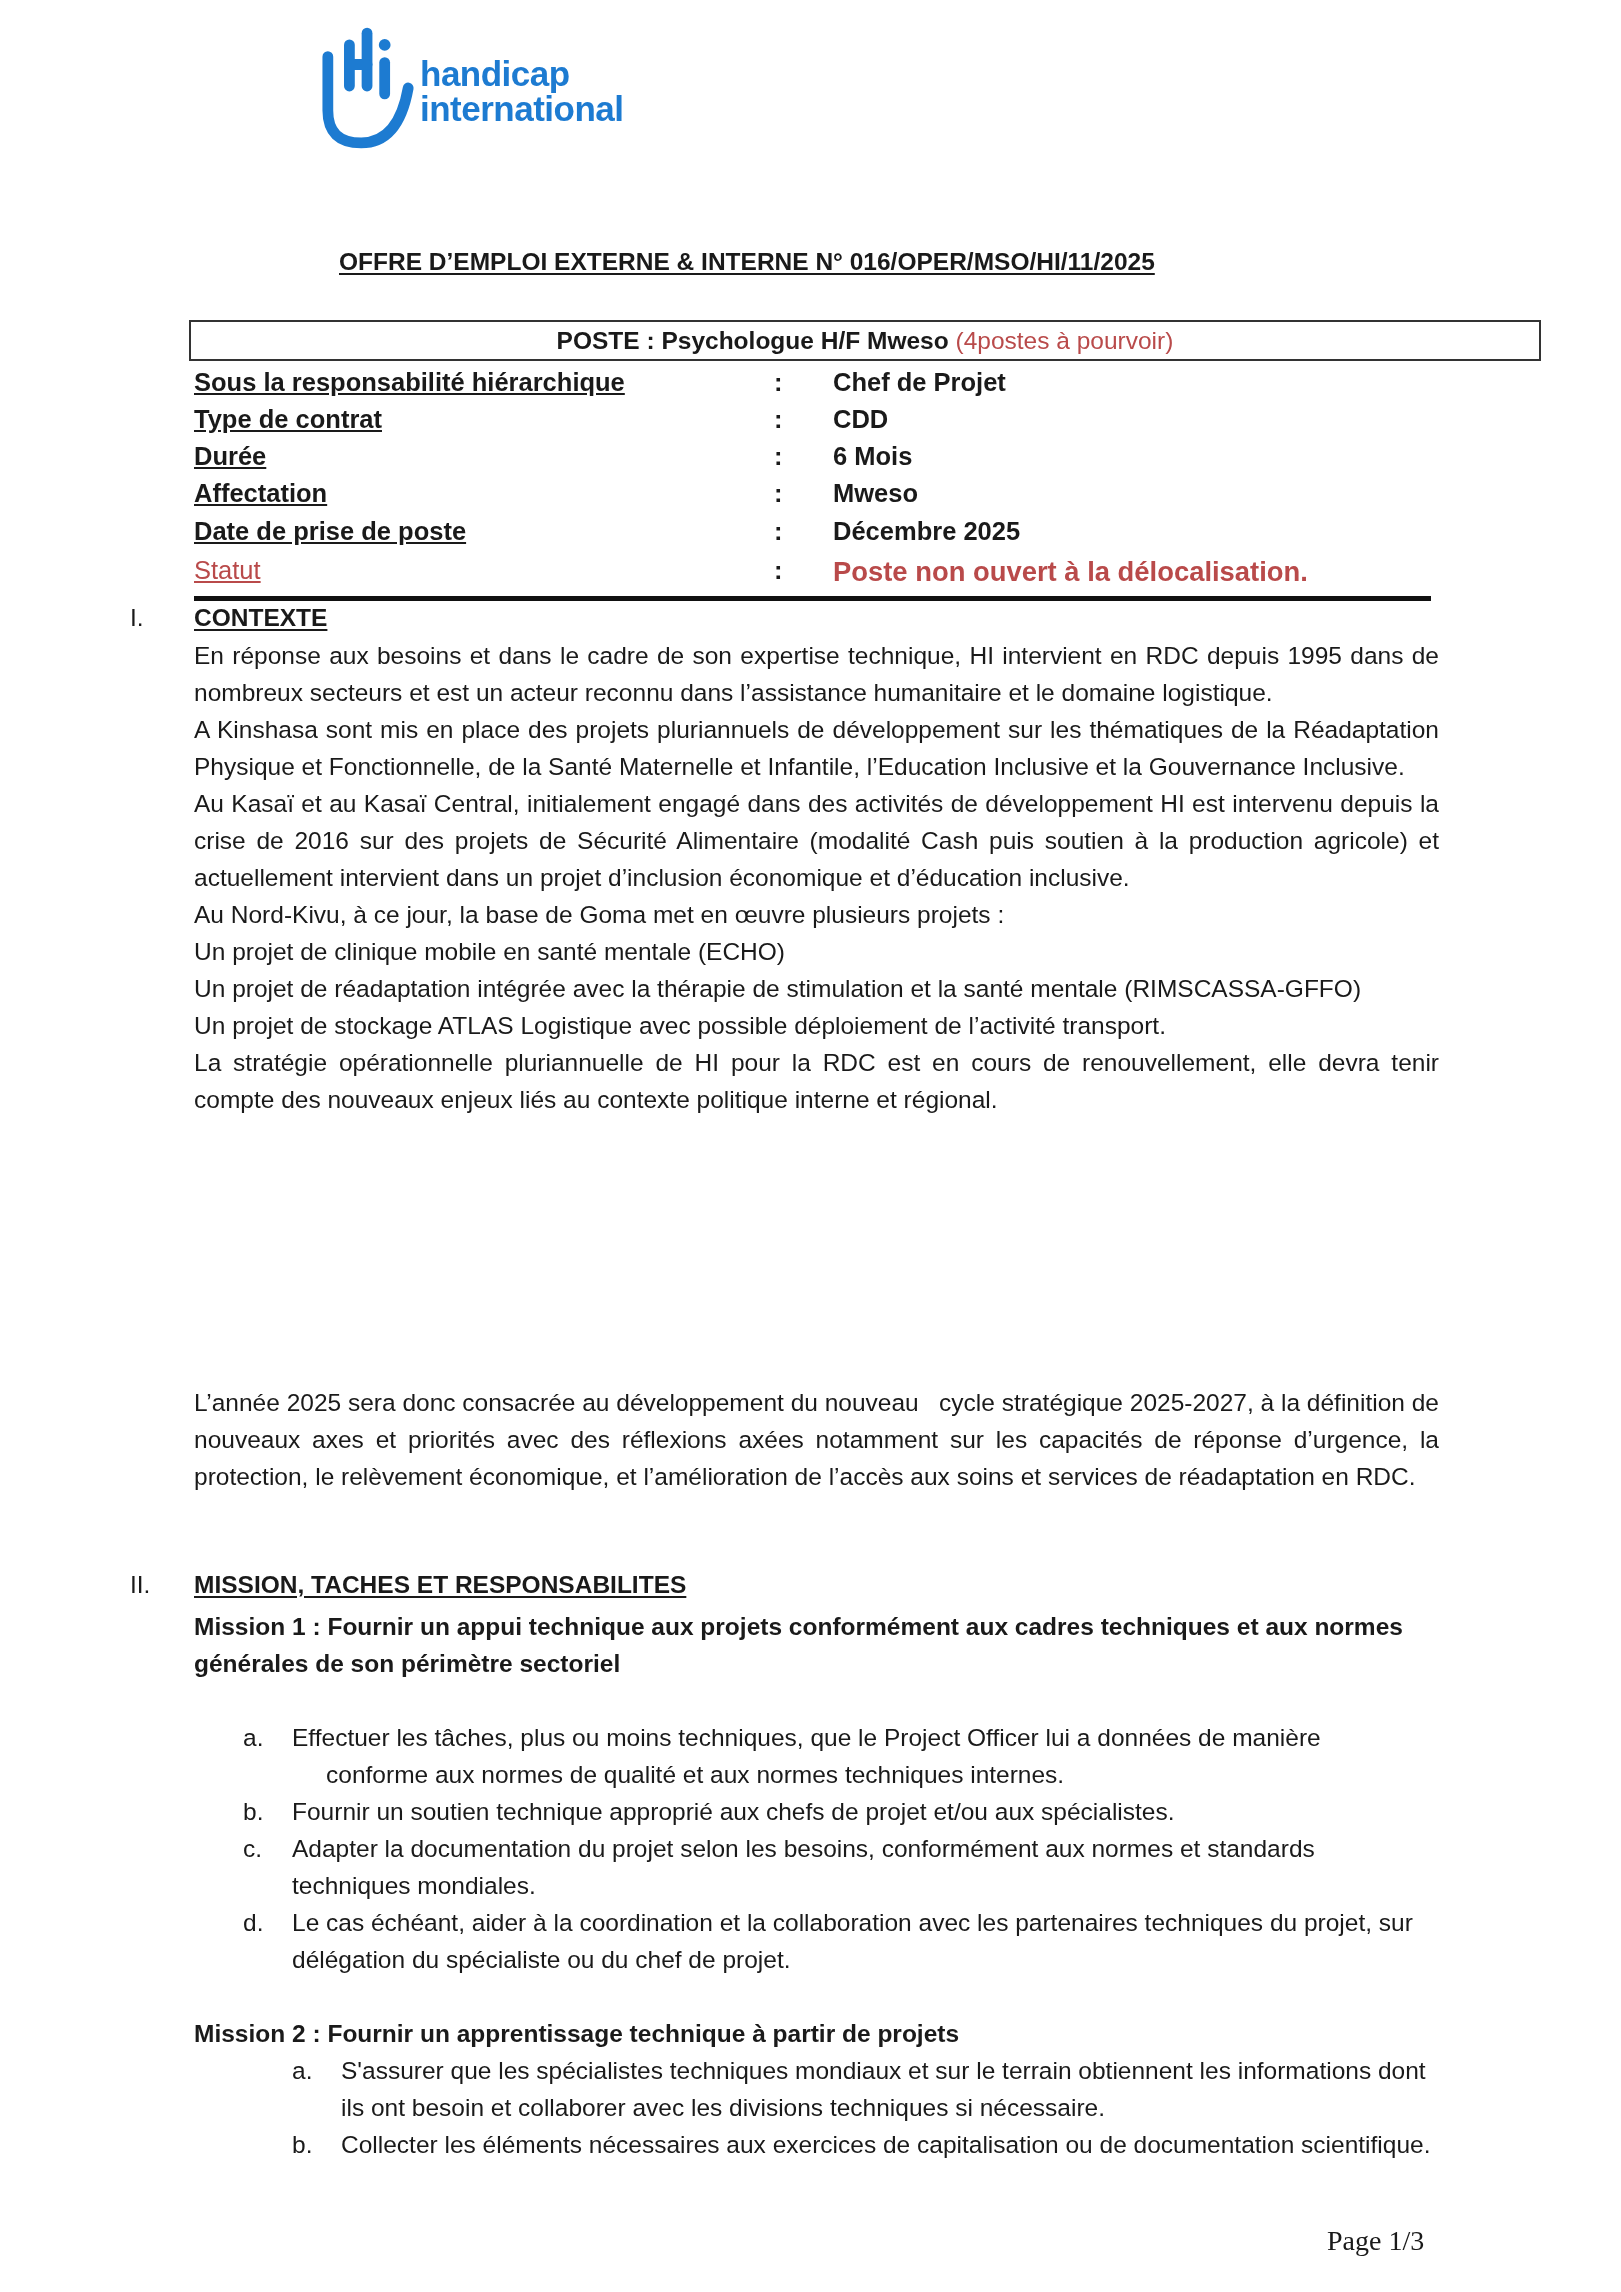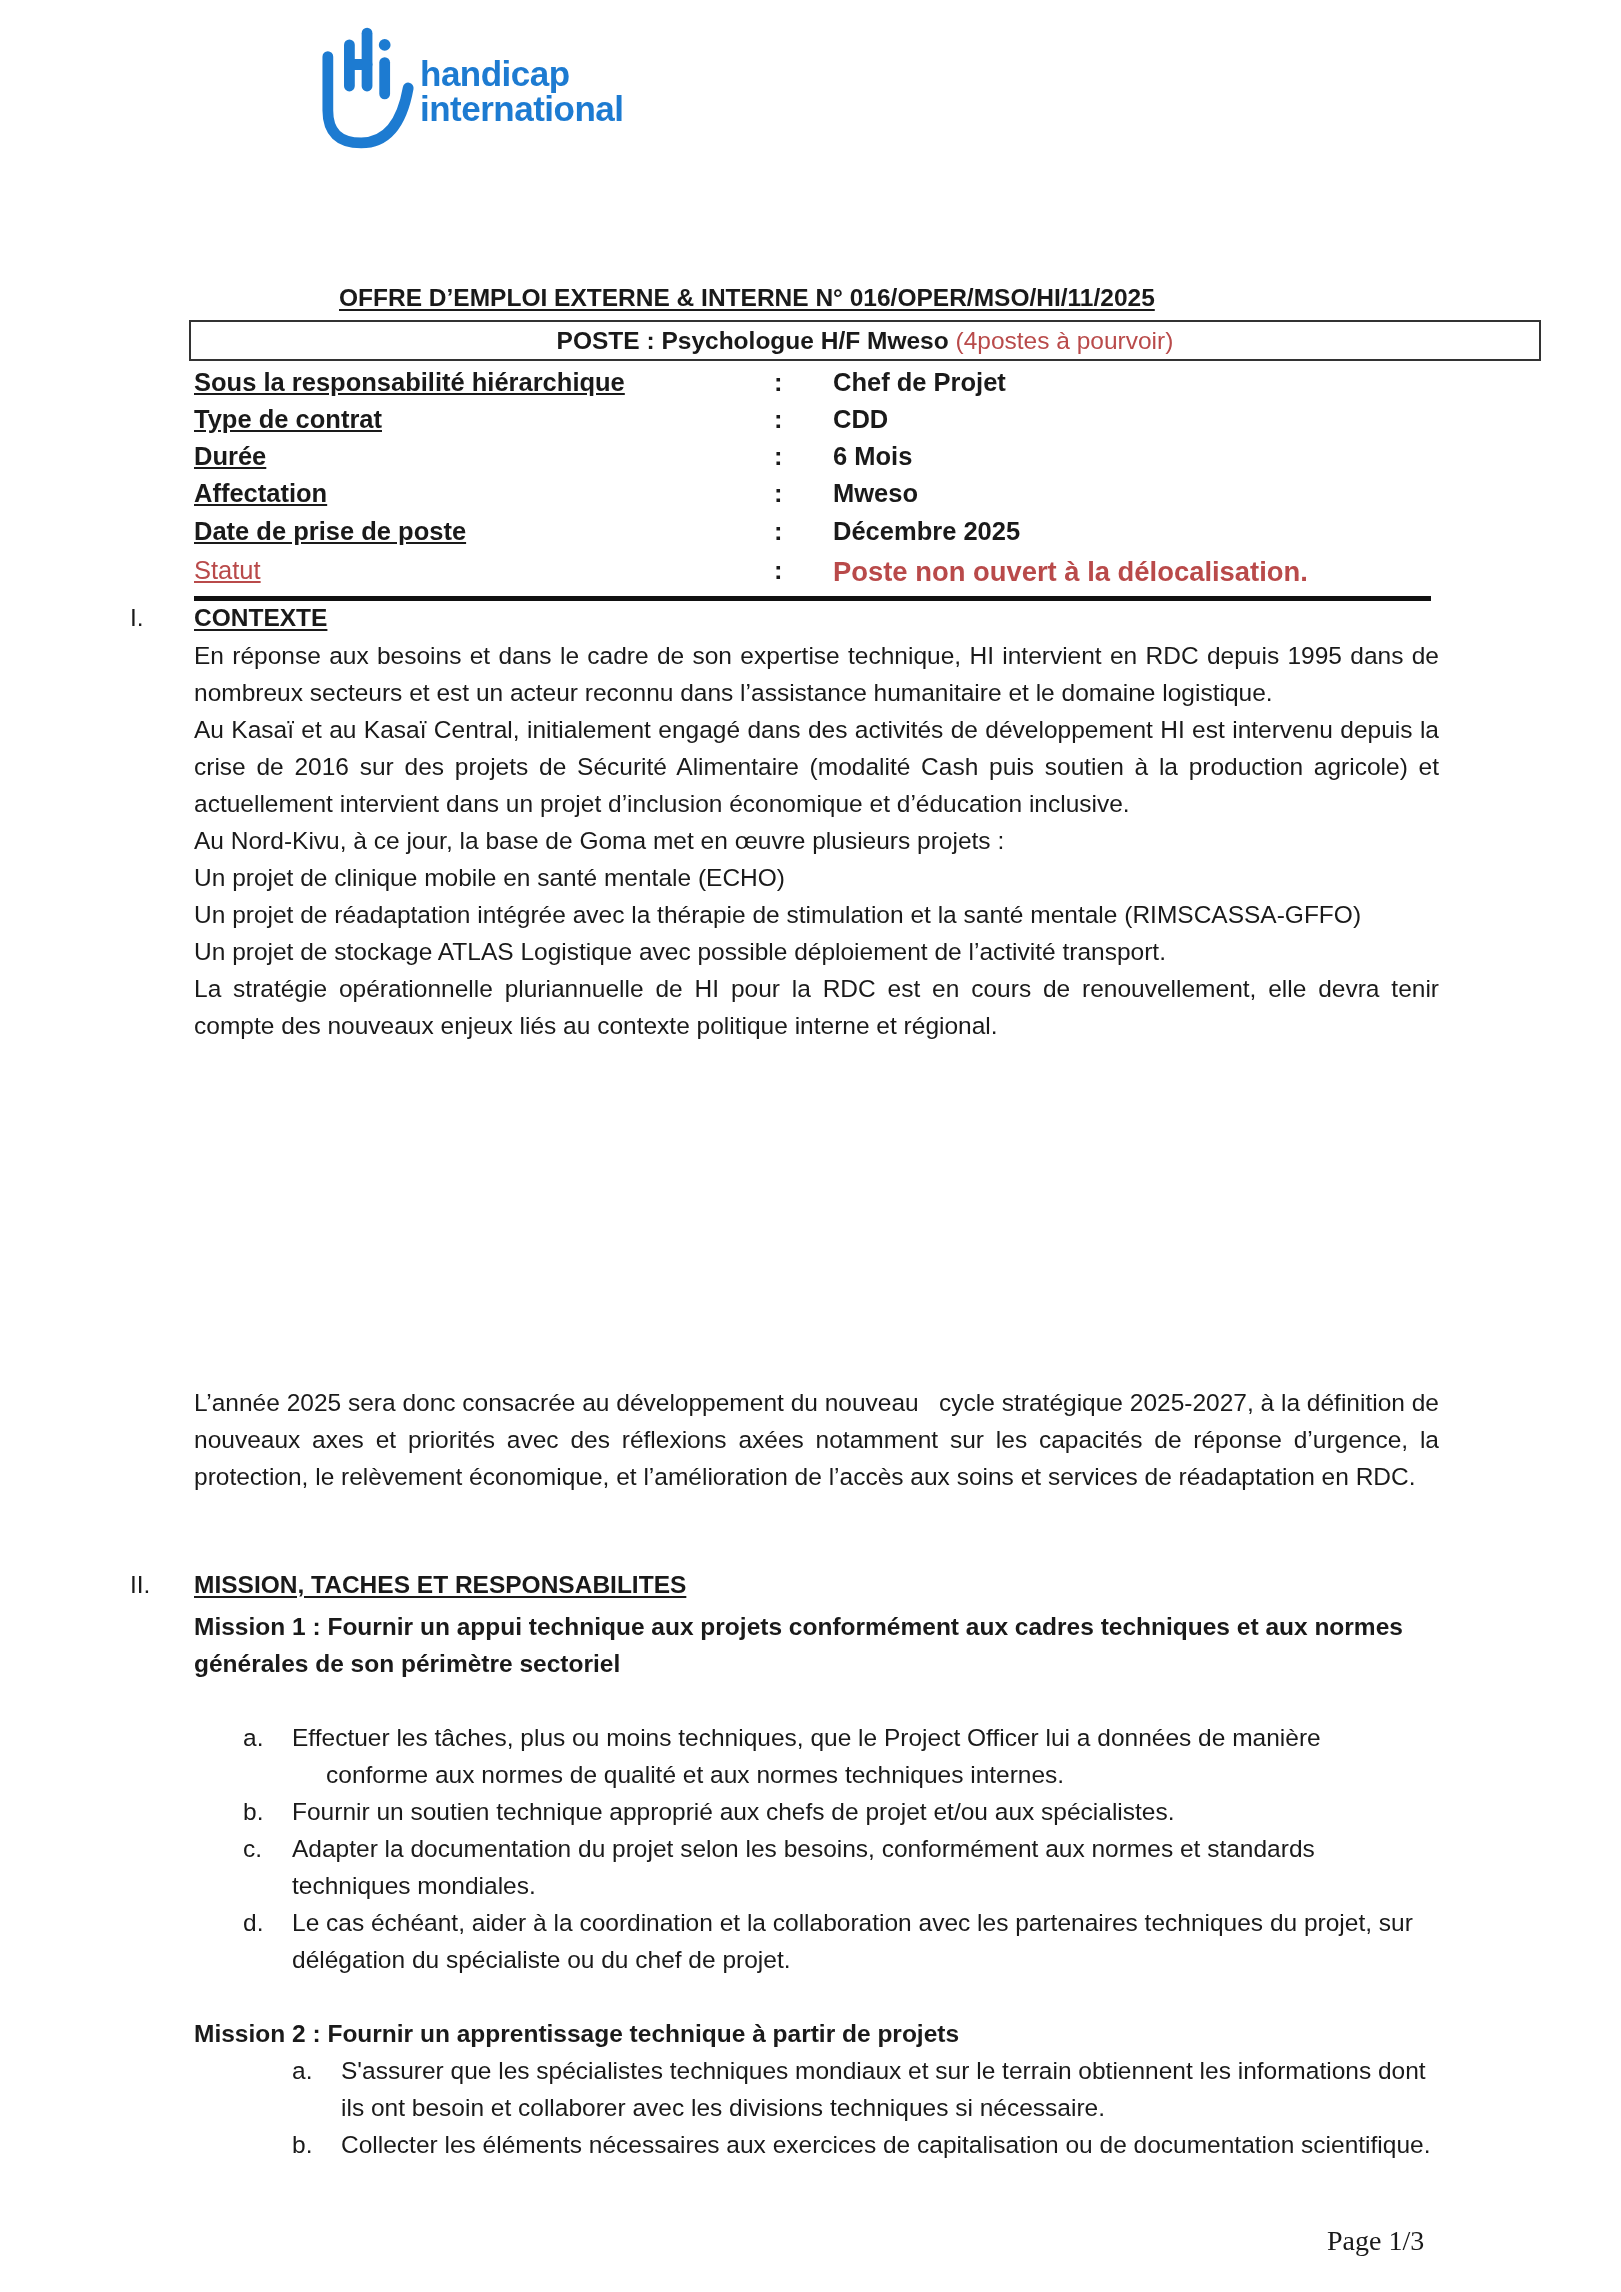--- a/index.html
+++ b/index.html
@@ -2,21 +2,21 @@
 <html><head>
 <meta charset="utf-8">
 <style>
   html, body { margin: 0; padding: 0; background: #ffffff; }
   body { width: 1621px; height: 2293px; position: relative; overflow: hidden;
          font-family: "Liberation Sans", "DejaVu Sans", sans-serif; color: #1a1a1a; }
   .abs { position: absolute; }
   .logo { left: 320px; top: 27.4px; width: 333px; height: 127px; }
   .logo-text { position: absolute; left: 100px; top: 29px; color: #1d7bd1; font-weight: bold;
                font-size: 35px; line-height: 35px; letter-spacing: -0.5px; }
-  .title { left: 339px; top: 248px; font-size: 24.5px; font-weight: bold; text-decoration: underline; text-underline-offset: 2.9px; margin-top: 36px; }
+  .title { left: 339px; top: 248px; font-size: 24.5px; font-weight: bold; text-decoration: underline; text-underline-offset: 2.9px; }
   .poste-box { left: 189px; top: 320px; width: 1352px; height: 41px; border: 2px solid #333; box-sizing: border-box;
                display: flex; justify-content: center; align-items: center; font-size: 24.5px; font-weight: bold; }
   .red { color: #b94a4a; }
   .info-row { left: 194px; font-size: 25.5px; font-weight: bold; height: 37px; width: 1245px; }
   .info-row .lbl { position: absolute; left: 0; text-decoration: underline; }
   .info-row .colon { position: absolute; left: 580px; }
   .info-row .val { position: absolute; left: 639px; text-align: right; }
   .rule { left: 194px; top: 596px; width: 1237px; height: 4.9px; background: #111; }
   .sec-num { font-size: 24.5px; }
   .sec-title { font-size: 24.5px; font-weight: bold; text-decoration: underline; text-underline-offset: 2.9px; }
@@ -86,20 +86,21 @@
   <span class="val" style="font-size:27.4px;">Poste non ouvert à la délocalisation.</span>
 </div>
 
 <div class="abs rule"></div>
 
 <div class="abs sec-num" style="left:130px; top:604px;">I.</div>
 <div class="abs sec-title" style="left:194px; top:604px;">CONTEXTE</div>
 
 <div class="abs para" style="top:637px;">
   <p>En réponse aux besoins et dans le cadre de son expertise technique, HI intervient en RDC depuis 1995 dans de nombreux secteurs et est un acteur reconnu dans l’assistance humanitaire et le domaine logistique.</p>
+  <p>A Kinshasa sont mis en place des projets pluriannuels de développement sur les thématiques de la Réadaptation Physique et Fonctionnelle, de la Santé Maternelle et Infantile, l’Education Inclusive et la Gouvernance Inclusive.</p>
   <p>Au Kasaï et au Kasaï Central, initialement engagé dans des activités de développement HI est intervenu depuis la crise de 2016 sur des projets de Sécurité Alimentaire (modalité Cash puis soutien à la production agricole) et actuellement intervient dans un projet d’inclusion économique et d’éducation inclusive.</p>
   <p>Au Nord-Kivu, à ce jour, la base de Goma met en œuvre plusieurs projets :</p>
   <p>Un projet de clinique mobile en santé mentale (ECHO)</p>
   <p style="text-align:left;">Un projet de réadaptation intégrée avec la thérapie de stimulation et la santé mentale (RIMSCASSA-GFFO)</p>
   <p>Un projet de stockage ATLAS Logistique avec possible déploiement de l’activité transport.</p>
   <p>La stratégie opérationnelle pluriannuelle de HI pour la RDC est en cours de renouvellement, elle devra tenir compte des nouveaux enjeux liés au contexte politique interne et régional.</p>
 </div>
 
 <div class="abs para" style="top:1384px; white-space:pre-wrap;">L’année 2025 sera donc consacrée au développement du nouveau   cycle stratégique 2025-2027, à la définition de nouveaux axes et priorités avec des réflexions axées notamment sur les capacités de réponse d’urgence, la protection, le relèvement économique, et l’amélioration de l’accès aux soins et services de réadaptation en RDC.</div>
 

